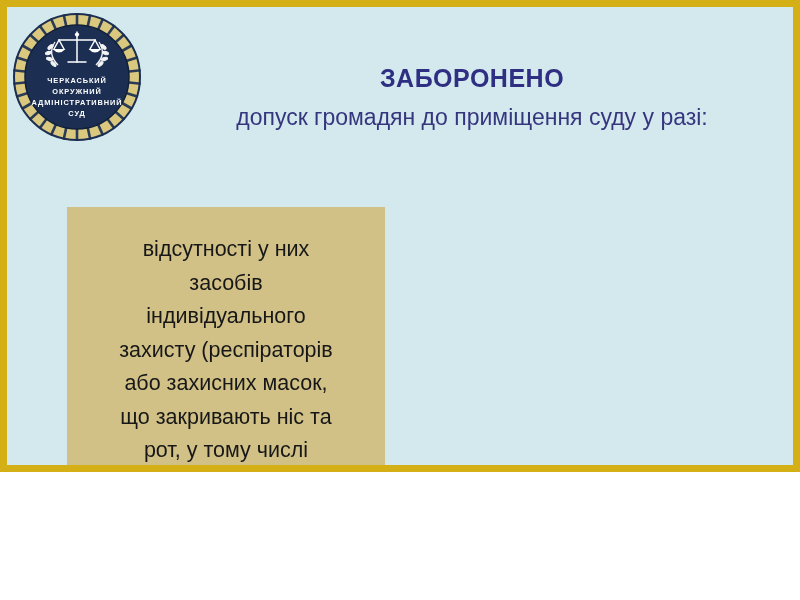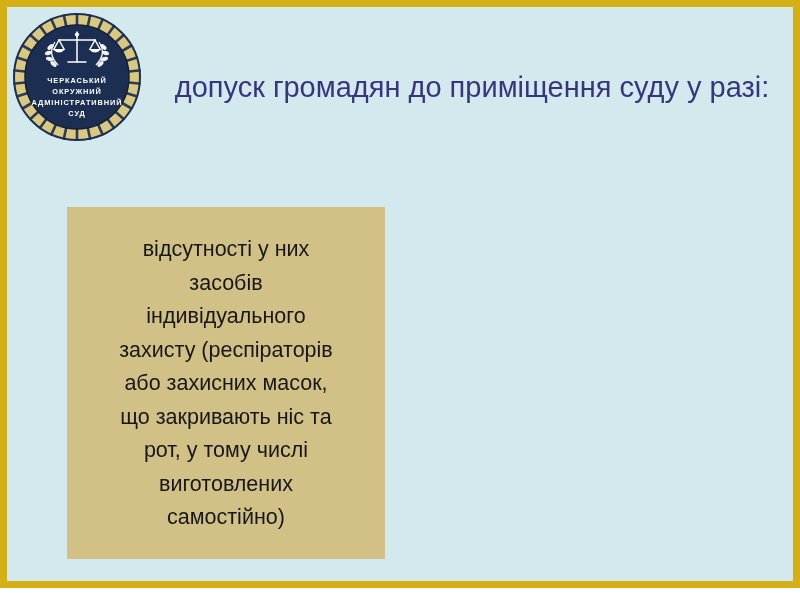--- a/index.html
+++ b/index.html
@@ -10,21 +10,21 @@
   body {
     width: 800px;
     height: 600px;
     overflow: hidden;
     font-family: "Liberation Sans", sans-serif;
   }
 
   #slide {
     position: relative;
     width: 800px;
-    height: 588px;
+    height: 472px;
     box-sizing: border-box;
     background: #d4e9ed;
     border: 7px solid #d4af16;
     overflow: hidden;
   }
 
   
   #logo-seal {
     position: absolute;
     left: 3px;
@@ -45,21 +45,21 @@
   #title-main {
     font-size: 25px;
     font-weight: bold;
     color: #2e2e82;
     letter-spacing: 0.5px;
     line-height: 30px;
     white-space: nowrap;
   }
   #title-sub {
     margin-top: 8px;
-    font-size: 29px;
+    font-size: 23px;
     font-weight: normal;
     color: #36367f;
     line-height: 32px;
     white-space: nowrap;
   }
 
   
   .panel {
     position: absolute;
     top: 200px;
@@ -163,20 +163,21 @@
       <g fill="#ffffff" font-family="Liberation Sans, sans-serif" font-size="7.4" font-weight="bold" text-anchor="middle" letter-spacing="0.9">
         <text x="67" y="73">ЧЕРКАСЬКИЙ</text>
         <text x="67" y="84">ОКРУЖНИЙ</text>
         <text x="67" y="95">АДМІНІСТРАТИВНИЙ</text>
         <text x="67" y="106">СУД</text>
       </g>
     </svg>
   </div>
 
   <div id="header-block">
+    <div id="title-main">ЗАБОРОНЕНО</div>
     <div id="title-sub">допуск громадян до приміщення суду у разі:</div>
   </div>
 
   <div id="panel-left" class="panel">
     <div class="panel-text">відсутності у них
 засобів
 індивідуального
 захисту (респіраторів
 або захисних масок,
 що закривають ніс та

